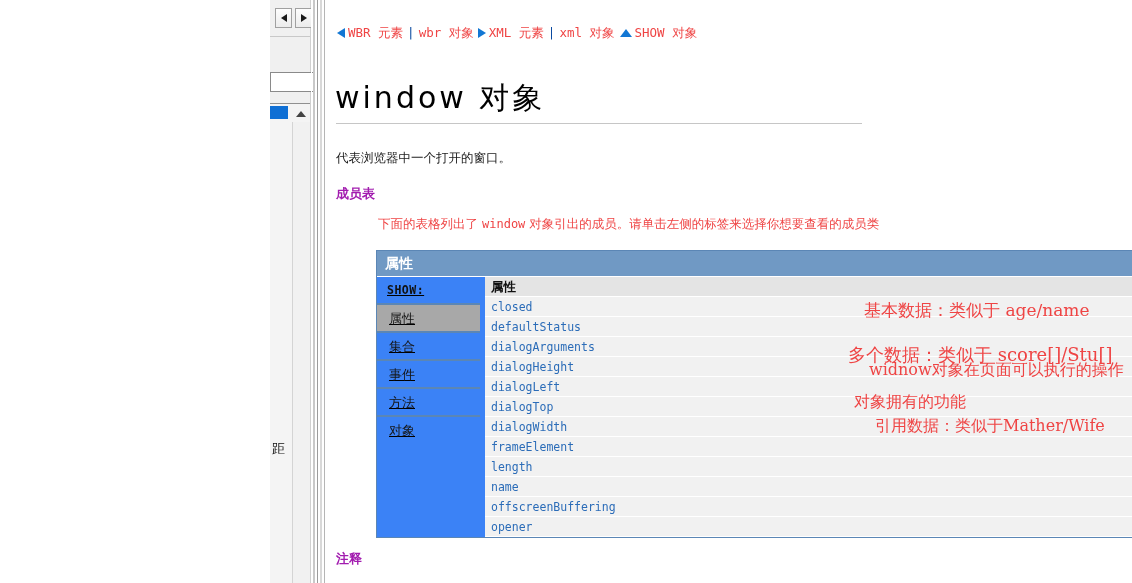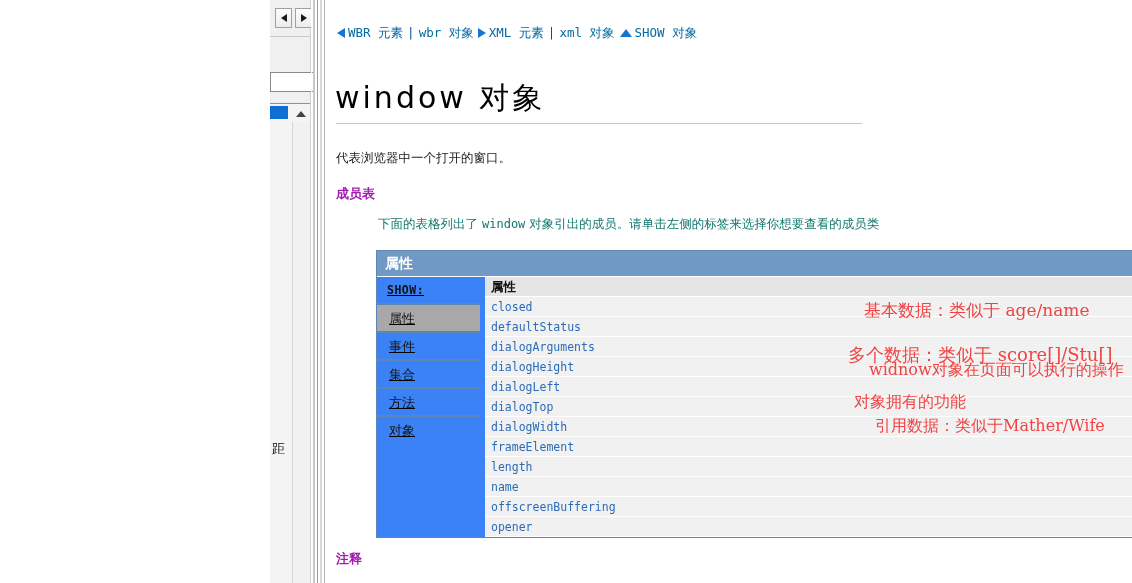--- a/index.html
+++ b/index.html
@@ -139,21 +139,21 @@
     position: absolute;
     left: 7px;
     top: 25px;
     font-family: "DejaVu Sans Mono", monospace;
     font-size: 12.5px;
     color: #0a4aa0;
     white-space: nowrap;
     letter-spacing: 0px;
   }
   .topnav a {
-    color: #0369a1;
+    color: #ef4444;
     text-decoration: none;
   }
   .nav-tri-l {
     display: inline-block;
     width: 0; height: 0;
     border-top: 5px solid transparent;
     border-bottom: 5px solid transparent;
     border-right: 8px solid #1277d4;
     vertical-align: -1px;
     margin-right: 3px;
@@ -219,21 +219,21 @@
   }
   .section-head.notes {
     top: 550px;
   }
   .table-desc {
     position: absolute;
     left: 48px;
     top: 216px;
     font-family: "DejaVu Sans", sans-serif;
     font-size: 12.5px;
-    color: #0f766e;
+    color: #ef4444;
     white-space: nowrap;
   }
   .table-desc code {
     font-family: "DejaVu Sans Mono", monospace;
     font-size: 12px;
   }
 
   
   .member-table {
     position: absolute;
@@ -410,22 +410,22 @@
 
       <div class="mt-header">
         <span class="mt-header-label">属性</span>
       </div>
 
       <div class="mt-body">
 
         <div class="mt-tabs">
           <div class="mt-show-label">SHOW:</div>
           <div class="mt-tab selected">属性</div>
+          <div class="mt-tab">集合</div>
           <div class="mt-tab">事件</div>
-          <div class="mt-tab">集合</div>
           <div class="mt-tab">方法</div>
           <div class="mt-tab">对象</div>
         </div>
 
         <div class="mt-props">
           <div class="prop-head">属性</div>
           <div class="prop-row">closed</div>
           <div class="prop-row">defaultStatus</div>
           <div class="prop-row">dialogArguments</div>
           <div class="prop-row">dialogHeight</div>

